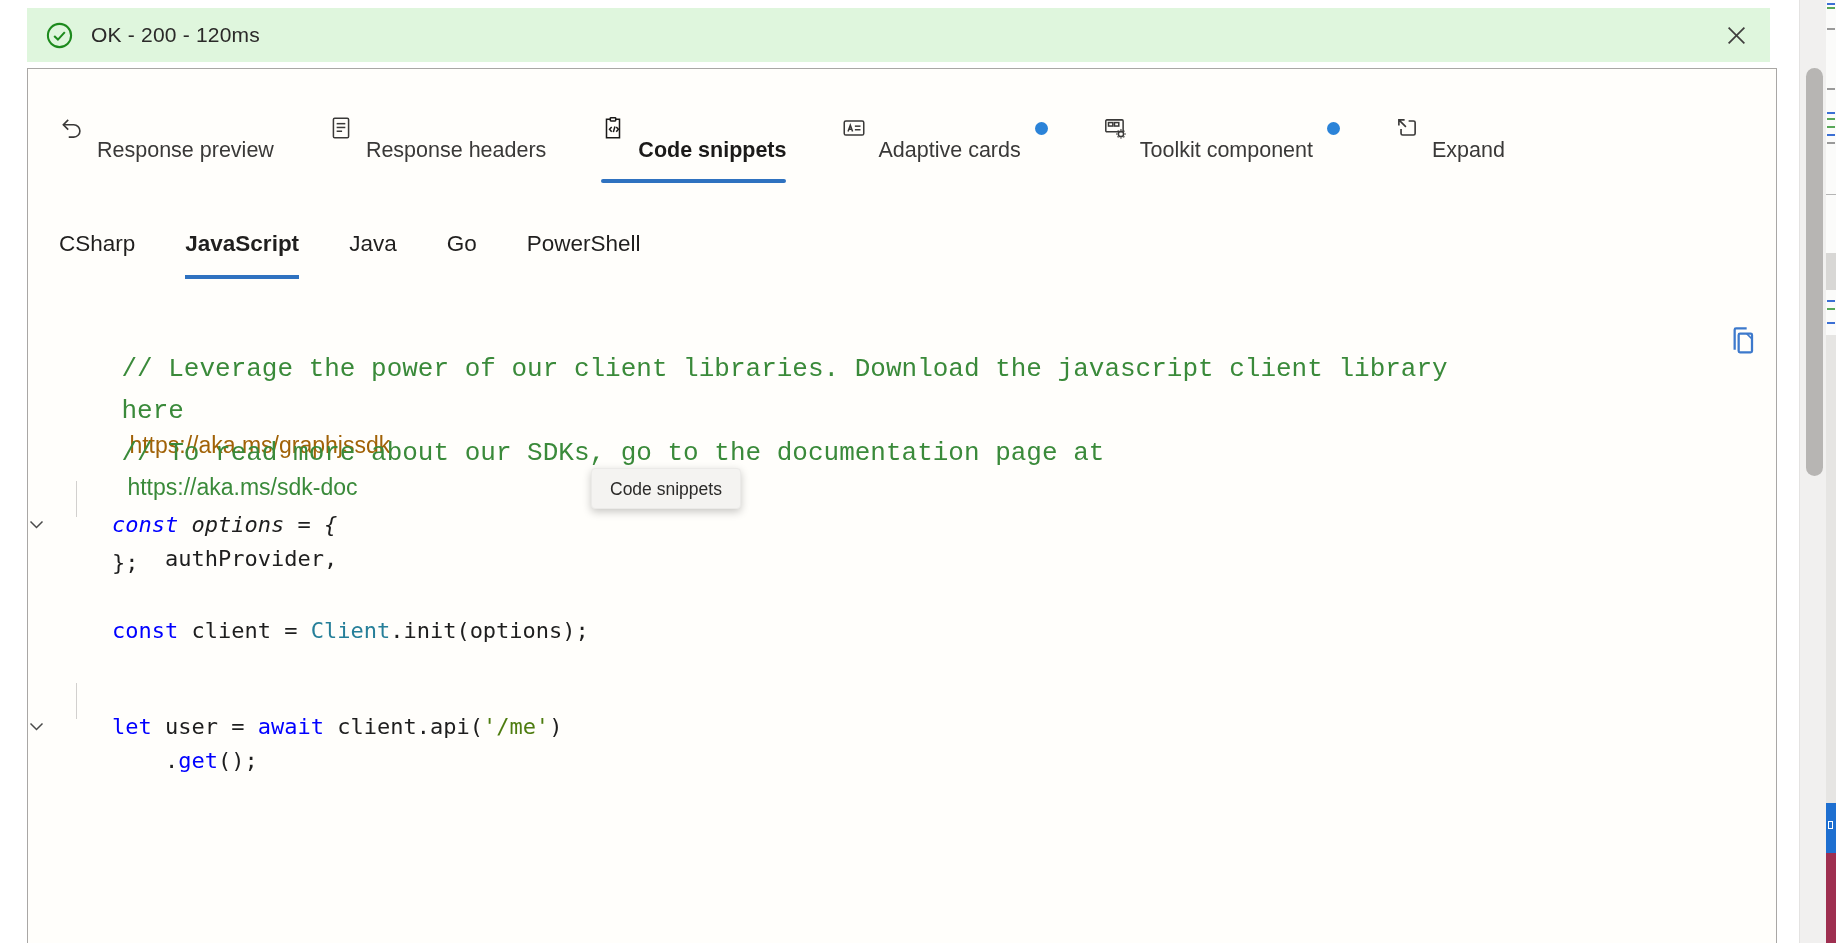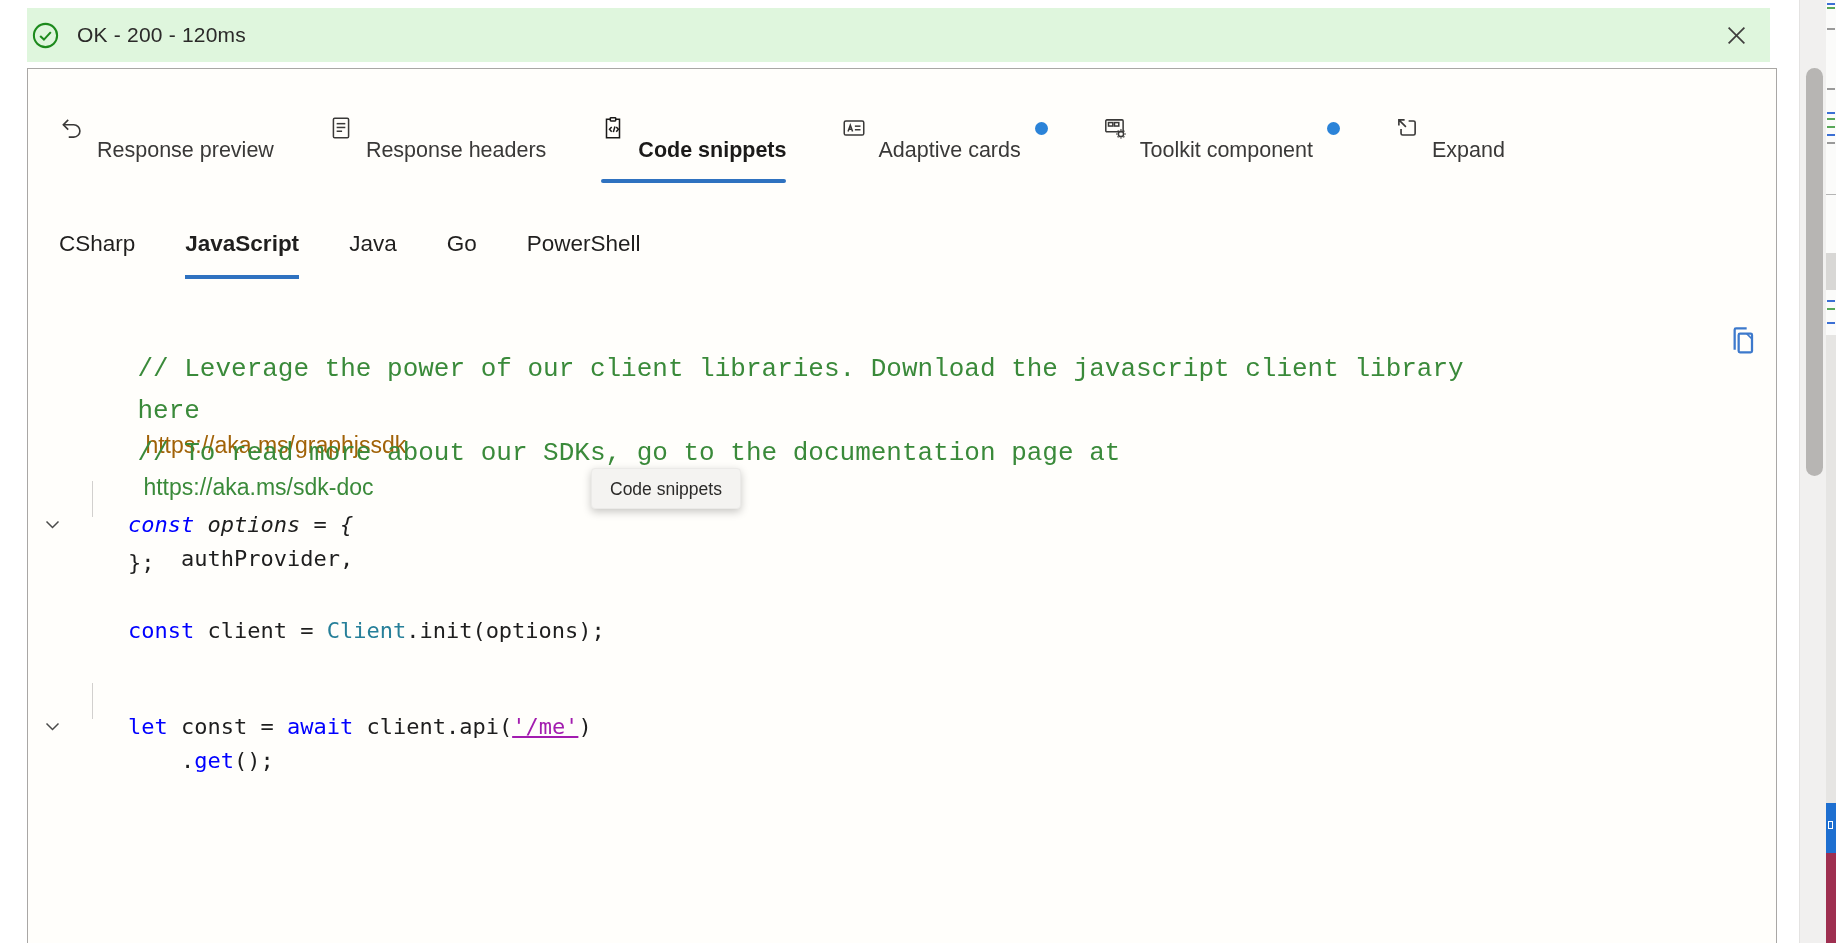--- a/index.html
+++ b/index.html
@@ -2,21 +2,21 @@
 <html><head>
 <meta charset="utf-8">
 <style>
   * { margin:0; padding:0; box-sizing:border-box; }
   html,body { width:1836px; height:943px; overflow:hidden; background:#ffffff;
               font-family:"Liberation Sans", sans-serif; }
   .abs { position:absolute; }
 
   
   #banner { left:27px; top:8px; width:1743px; height:54px; background:#dff6dd;
-            display:flex; align-items:center; padding-left:4px; }
+            display:flex; align-items:center; padding-left:18px; }
   #banner-text { margin-left:17px; font-size:21px; color:#2b2a29; letter-spacing:.2px; }
   #banner-close { position:absolute; right:20px; top:14px; width:27px; height:27px;
                   background:none; border:none; cursor:pointer; padding:0; }
 
   
   #panel { left:27px; top:68px; width:1750px; height:890px; background:#fffefb;
            border:1.5px solid #a9a7a5; }
 
   
   #tabs { position:absolute; left:31px; top:30px; right:10px; height:84px;
@@ -33,28 +33,28 @@
 
   
   #langs { position:absolute; left:31px; top:160px; display:flex;text-align:right; }
   .lang { position:relative; margin-right:50px; font-size:22.5px; color:#201f1e;
           line-height:30px; cursor:pointer; }
   .lang.active { font-weight:700; }
   .lang.active::after { content:""; position:absolute; left:0; right:0; bottom:-20px;
                         height:4px; background:#2f72c0; }
 
   
-  .code-line { position:absolute; left:47px; white-space:pre; line-height:30px; }
+  .code-line { position:absolute; left:31px; white-space:pre; line-height:30px; }
   .code-line.cmt-line { font-family:"Liberation Mono", monospace; font-size:26px; line-height:34px; }
   .code-line.src-line { font-family:"DejaVu Sans Mono", monospace; font-size:22px; }
   .cmt   { color:#3a8a3a; font-family:"Liberation Mono", monospace; }
   .kw    { color:#0000ff; }
   .pln   { color:#1e1e1e; }
   .typ   { color:#267f99; }
-  .str   { color:#a21caf;text-decoration:underline; }
+  .str   { color:#4d7c0f; }
   .lnk-b { color:#a16207; font-family:"Liberation Sans", sans-serif; font-size:23px;
            cursor:pointer; margin-left:8px; }
   .lnk-g { color:#3a8a3a; font-family:"Liberation Sans", sans-serif; font-size:23px;
            cursor:pointer; margin-left:6px; }
   .fold { position:absolute; left:-30px; top:9px; width:16px; height:12px; cursor:pointer; }
   .guide { position:absolute; left:17px; top:-3px; width:1px; height:36px; background:#d2d0ce; }
 
   
   #tooltip { left:563px; top:399px; height:41px; padding:0 18px; line-height:40px;
              background:#f4f3f1; border:1px solid #ebeae8; border-radius:4px;
@@ -205,21 +205,21 @@
   </div>
   <div class="code-line src-line" style="top:517px;">
     <span class="kw">const</span><span class="pln"> client = </span><span class="typ">Client</span><span class="pln">.init(options);</span>
   </div>
   <div class="code-line src-line" style="top:583px;">
     <span class="fold">
       <svg width="15" height="11" viewBox="0 0 15 11" fill="none" stroke="#4a4a4a" stroke-width="1.5">
           <polyline points="1.5,2.5 7.5,8.5 13.5,2.5"></polyline>
         </svg>
     </span>
-    <span class="kw">let</span><span class="pln"> const = </span><span class="kw">await</span><span class="pln"> client.api(</span><span class="str">'/me'</span><span class="pln">)</span>
+    <span class="kw">let</span><span class="pln"> user = </span><span class="kw">await</span><span class="pln"> client.api(</span><span class="str">'/me'</span><span class="pln">)</span>
   </div>
   <div class="code-line src-line" style="top:617px;">
     <span class="guide"></span>
     <span class="pln">    .</span><span class="kw">get</span><span class="pln">();</span>
   </div>
 
   <button id="copy-btn" class="abs" aria-label="copy code">
     <svg width="32" height="38" viewBox="0 0 24 28" fill="none" stroke="#3d79cc" stroke-width="1.7">
       <path d="M6.5 19 V4 a1 1 0 0 1 1-1 h8"></path>
       <rect x="9.5" y="7" width="10" height="14" rx="1" fill="#fffefb"></rect>

